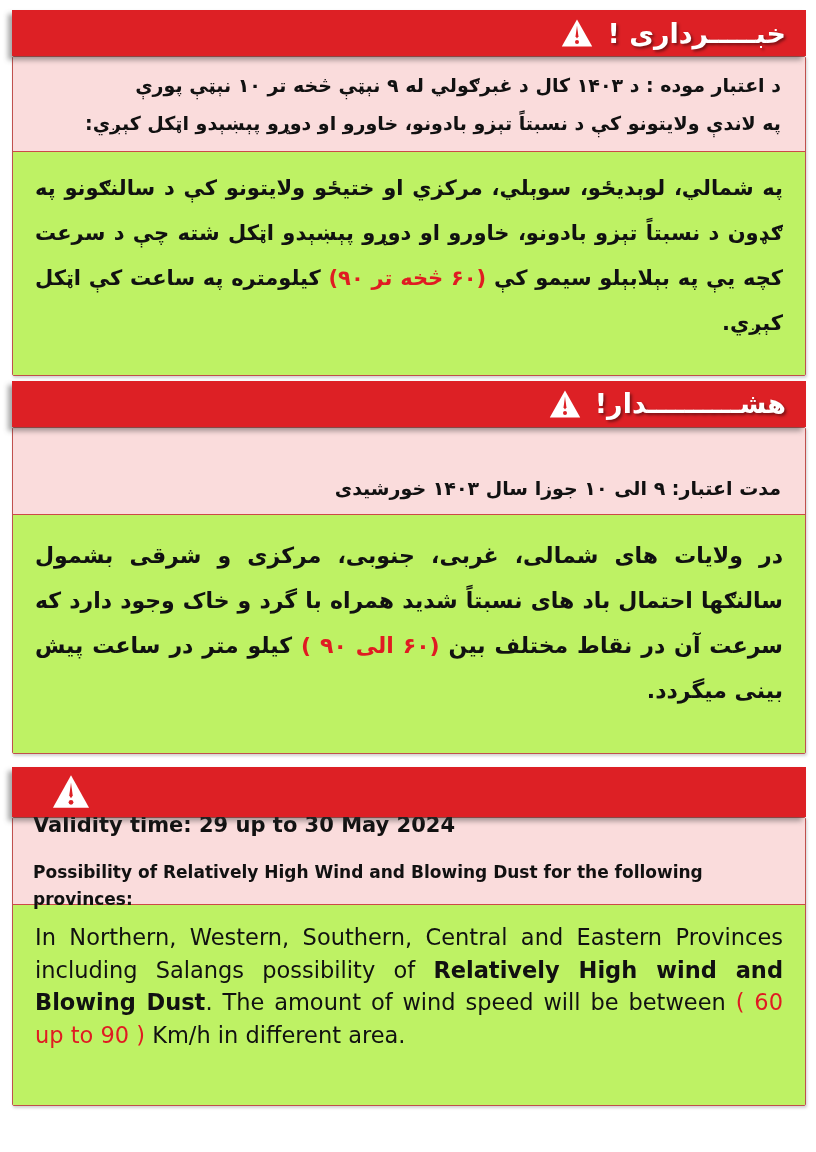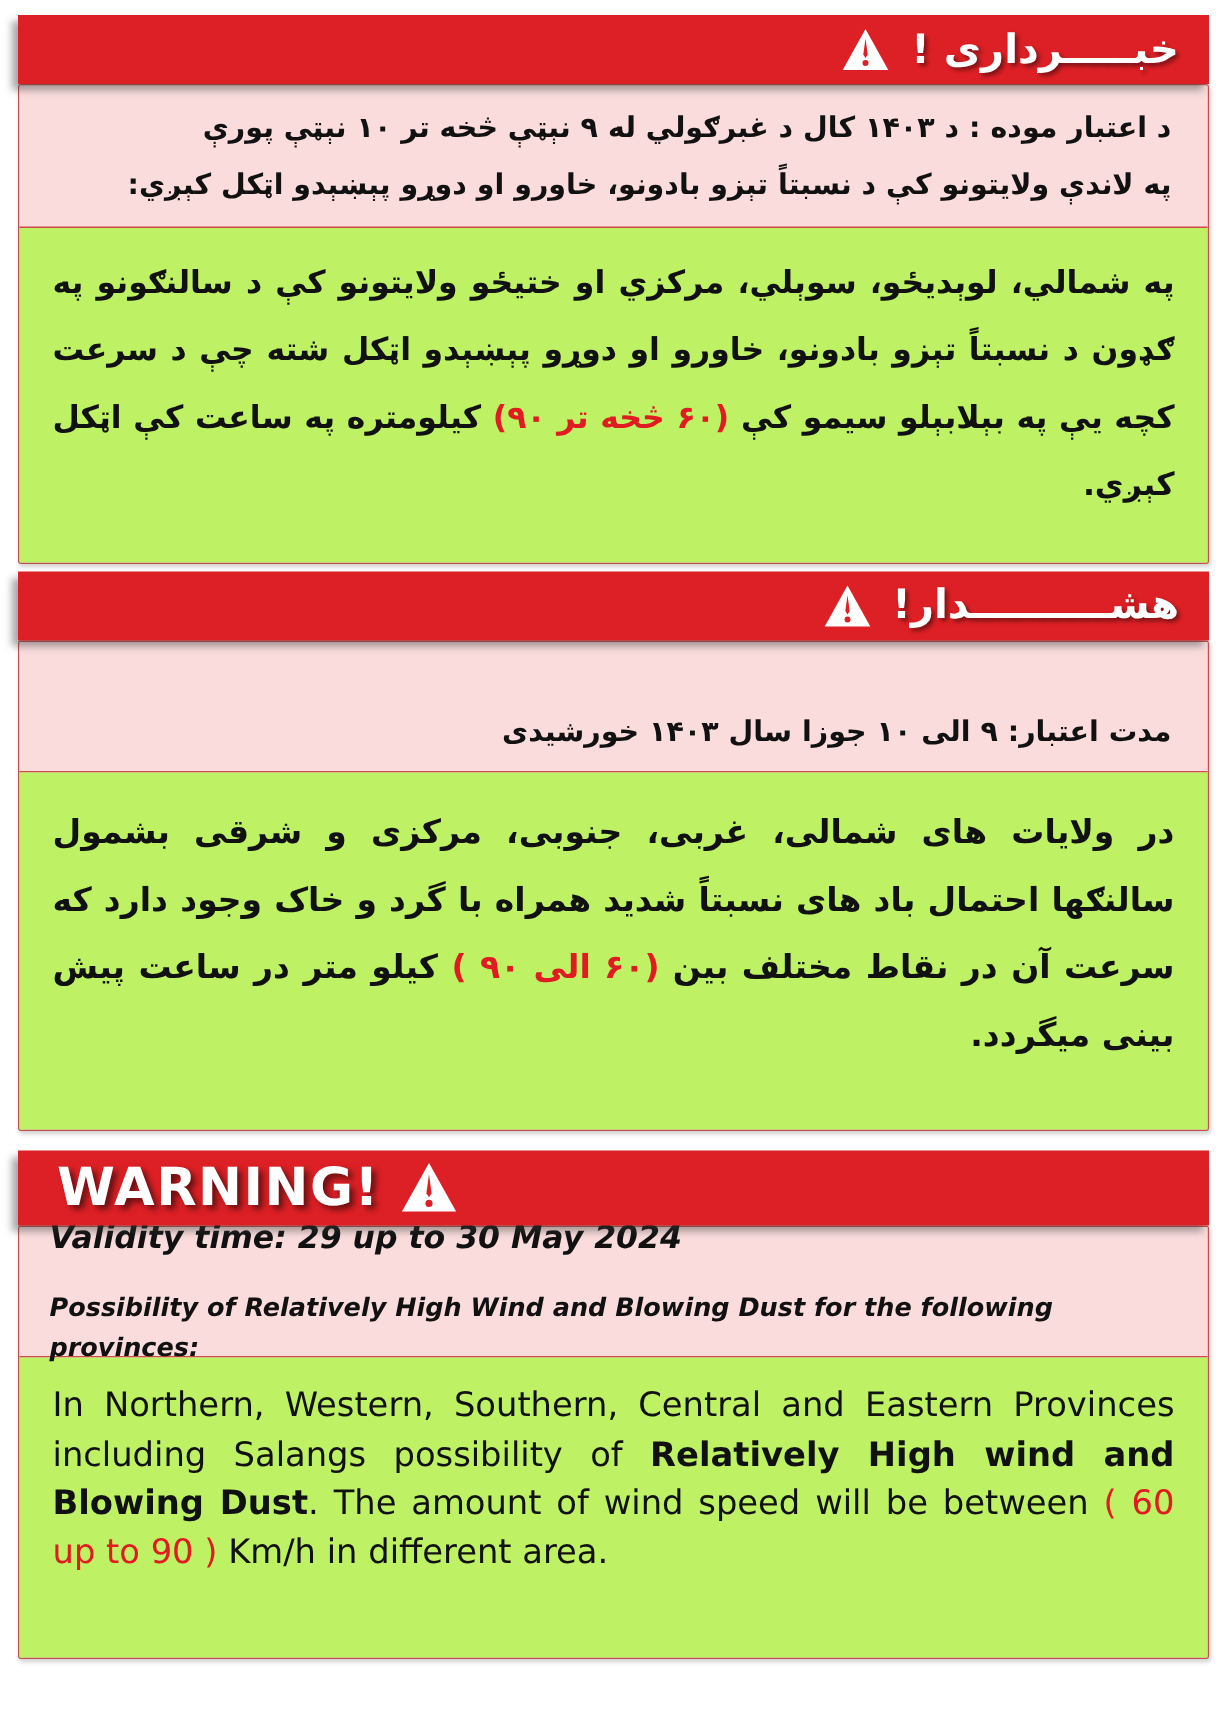--- a/index.html
+++ b/index.html
@@ -32,21 +32,21 @@
     background:#FADCDC; border-bottom:1px solid #cc4a48;
     display:flex; flex-direction:column; justify-content:center;
   }
   .validity.rtl { direction:rtl; text-align:right; padding:8px 24px 8px 16px; }
   .validity.ltr { direction:ltr; text-align:left; padding:8px 16px 8px 20px; }
   .validity .vline { font-weight:bold; color:#111111; }
   .v-pashto { height:78px; }
   .v-pashto .vline { font-size:19px; line-height:2.0; }
   .v-dari { height:70px; }
   .v-dari .vline { font-size:19px; line-height:1.95;margin-top:36px; }
-  .v-en { height:70px;font-style:italic; }
+  .v-en { height:70px; }
   .v-en .vline1 { font-size:21px; line-height:1.6; }
   .v-en .vline2 { font-size:17px; line-height:1.6;margin-top:16px; }
 
   .body-text { background:#bef264; }
   .body-text.rtl { direction:rtl; text-align:justify; font-weight:bold; color:#111; }
   .b-pashto { min-height:160px; padding:14px 22px 28px 22px; font-size:21px; line-height:2.15; }
   .b-dari   { min-height:158px; padding:18px 22px 40px 22px; font-size:22px; line-height:2.05; text-align:center; }
   .b-en     { min-height:152px; padding:16px 22px 32px 22px; font-size:22.5px; line-height:1.45;
               text-align:justify; color:#111; }
   .hl { color:#E01B22; }
@@ -95,21 +95,20 @@
           <div class="vline">مدت اعتبار: ۹ الی ۱۰  جوزا سال  ۱۴۰۳ خورشیدی</div>
         </div>
         <div class="body-text rtl b-dari"><span>در ولایات های شمالی، غربی، جنوبی، مرکزی و شرقی بشمول سالنګها  احتمال باد های نسبتاً شدید همراه با گرد و خاک وجود دارد که سرعت آن در نقاط مختلف بین </span><span class="hl">(۶۰ الی ۹۰ )</span><span> کیلو متر در ساعت پیش بینی میگردد.</span></div>
       </div>
     </div>
 
     <div class="gap13"></div>
 
     <div>
       <div class="banner ltr">
-        <span class="banner-title">WARNING!</span>
         <svg class="tri" width="38" height="35" viewBox="0 0 24 22">
           <path d="M12 0.8 L23.4 21.2 L0.6 21.2 Z" fill="#ffffff"></path>
           <path d="M12 5.5 L13.1 13.5 L12 15.2 L10.9 13.5 Z" fill="#DD2025"></path>
           <circle cx="12" cy="17.8" r="1.5" fill="#DD2025"></circle>
         </svg>
       </div>
       <div class="section-box">
         <div class="validity ltr v-en">
           <div class="vline vline1">Validity time: 29 up to 30 May 2024</div>
           <div class="vline vline2">Possibility of Relatively High Wind and Blowing Dust  for the following provinces:</div>

